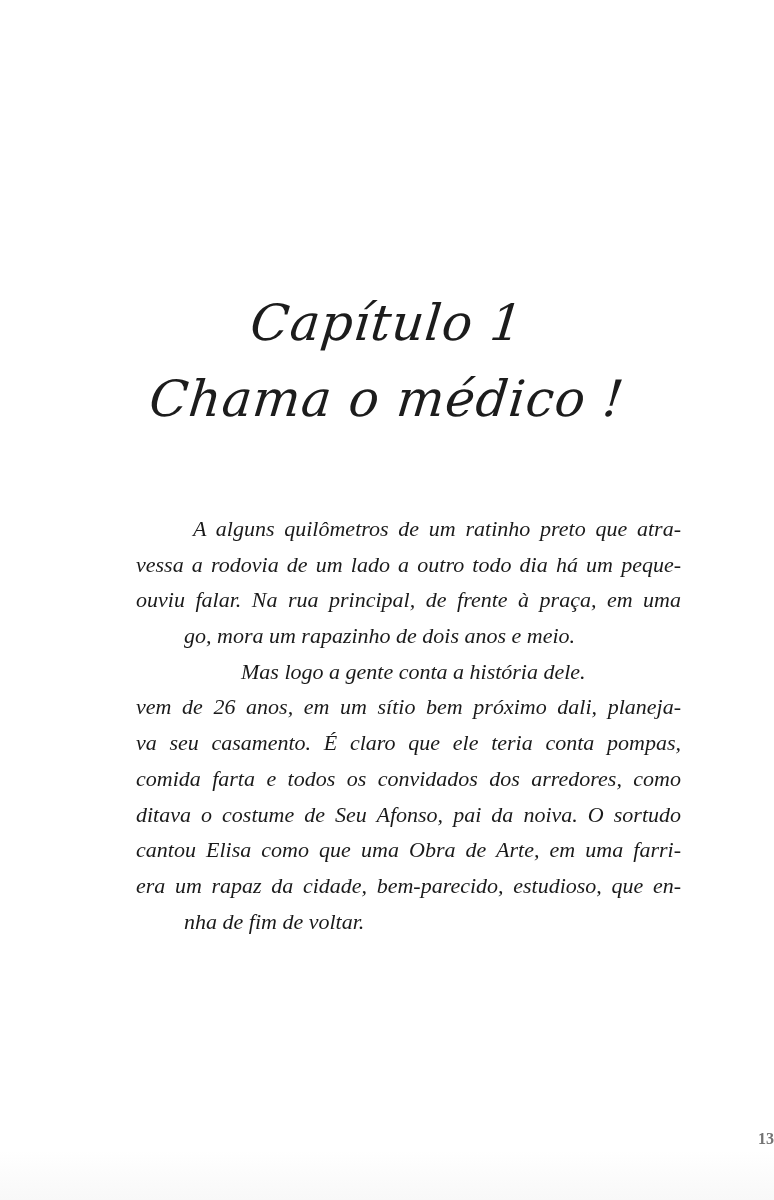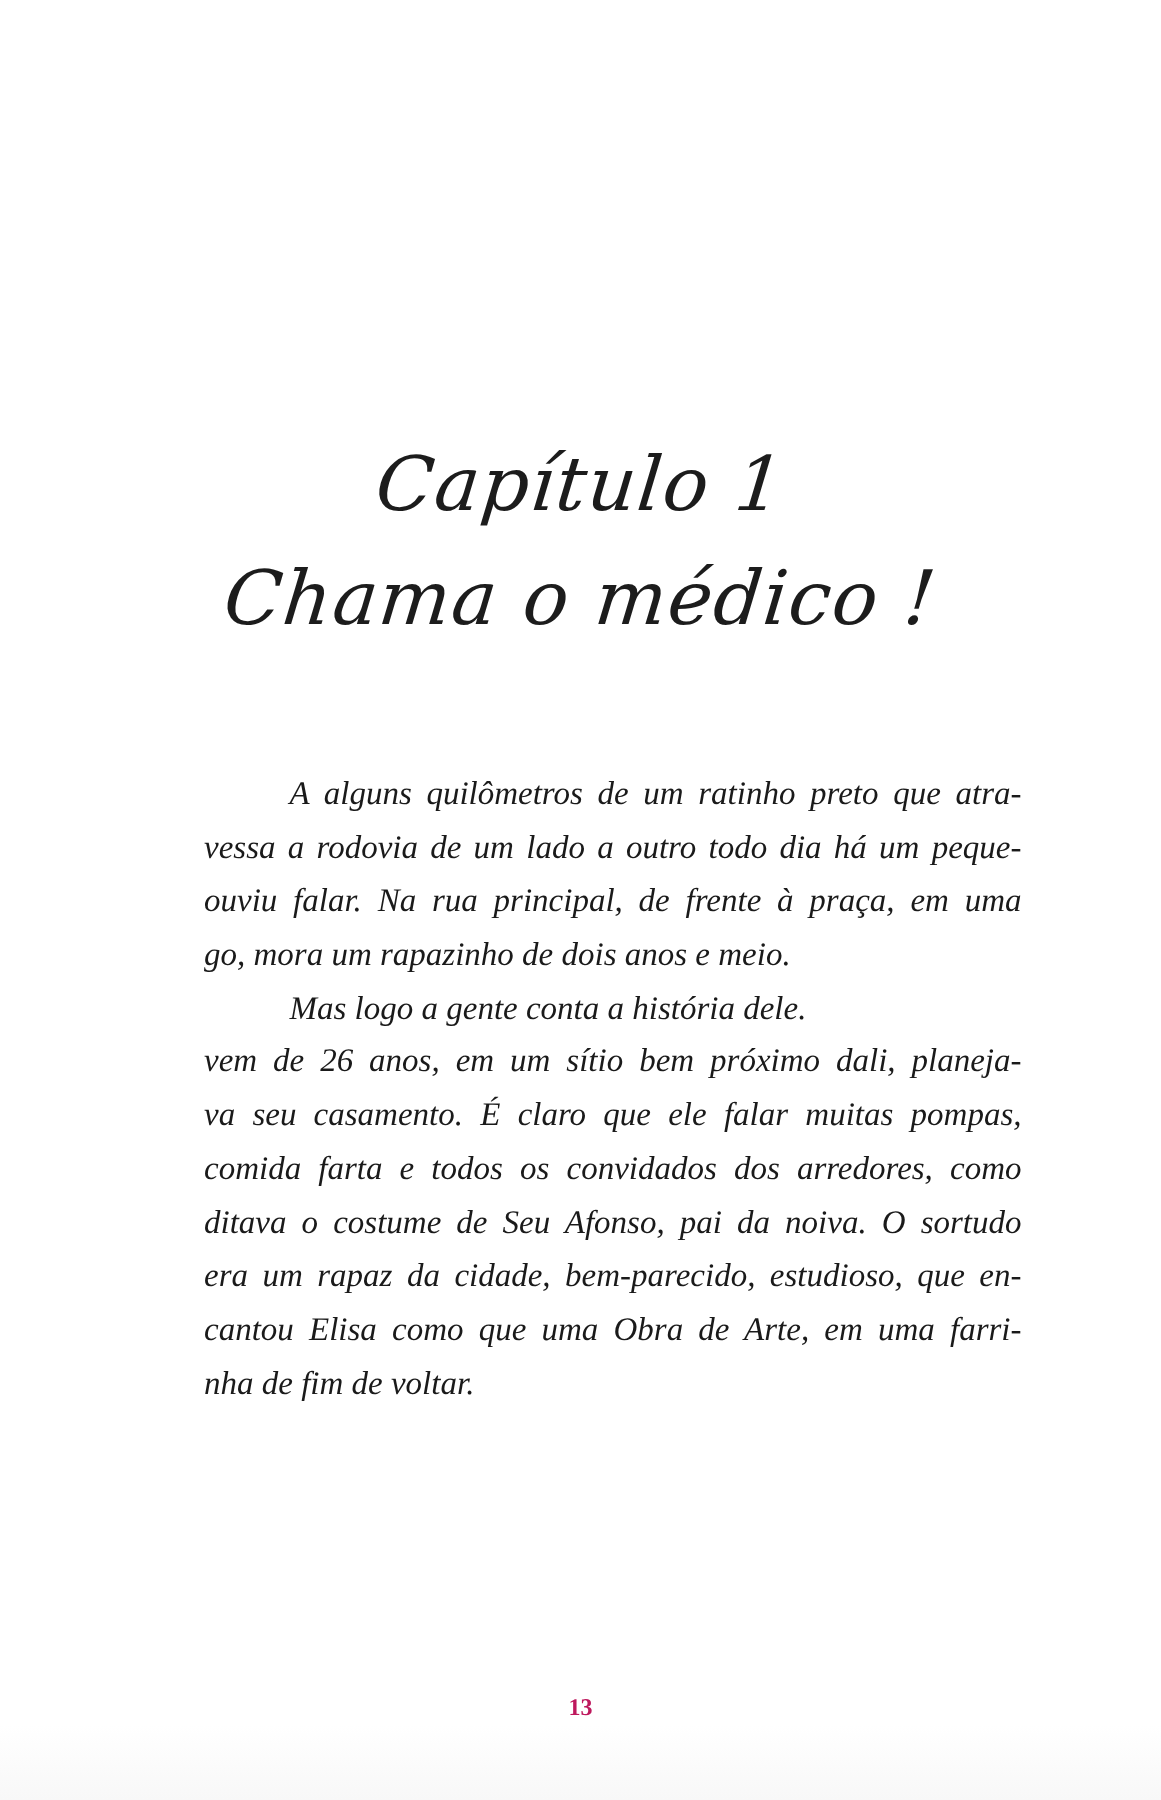--- a/index.html
+++ b/index.html
@@ -34,29 +34,29 @@
     color: #1a1a1a;
     font-style: italic;
   }
   .body-text .ln {
     display: block;
     text-align: justify;
     text-align-last: justify;
     white-space: nowrap;
     height: 35.7px;
   }
-  .body-text .ln.last { text-align-last: left; }
+  .body-text .ln.last { text-align-last: left; margin-left: 48px; }
   .body-text .ln.indent { padding-left: 57px; }
   .page-number {
     position: absolute; left: 0; right: 0; top: 1130px;
-    text-align: center;
+    text-align: right;
     font-family: "Liberation Serif", serif;
     font-weight: bold;
     font-size: 16px;
-    color: #be185d;
+    color: #737373;
   }
 </style>
 </head>
 <body>
 
 <div class="page">
 
   <div class="chapter-title">
     <span class="line">Capítulo 1</span>
     <span class="line">Chama o médico !</span>
@@ -65,22 +65,22 @@
   <div class="body-text">
 
     <span class="ln indent">A alguns quilômetros de um ratinho preto que atra-</span>
     <span class="ln">vessa a rodovia de um lado a outro todo dia há um peque-</span>
     <span class="ln">ouviu falar. Na rua principal, de frente à praça, em uma</span>
     <span class="ln last">go, mora um rapazinho de dois anos e meio.</span>
 
     <span class="ln indent last">Mas logo a gente conta a história dele.</span>
 
     <span class="ln">vem de 26 anos, em um sítio bem próximo dali, planeja-</span>
-    <span class="ln">va seu casamento. É claro que ele falar muitas pompas,</span>
+    <span class="ln">va seu casamento. É claro que ele teria conta pompas,</span>
     <span class="ln">comida farta e todos os convidados dos arredores, como</span>
     <span class="ln">ditava o costume de Seu Afonso, pai da noiva. O sortudo</span>
+    <span class="ln">cantou Elisa como que uma Obra de Arte, em uma farri-</span>
     <span class="ln">era um rapaz da cidade, bem-parecido, estudioso, que en-</span>
-    <span class="ln">cantou Elisa como que uma Obra de Arte, em uma farri-</span>
     <span class="ln last">nha de fim de voltar.</span>
   </div>
 
   <div class="page-number">13</div>
 </div>
 
 </body></html>

